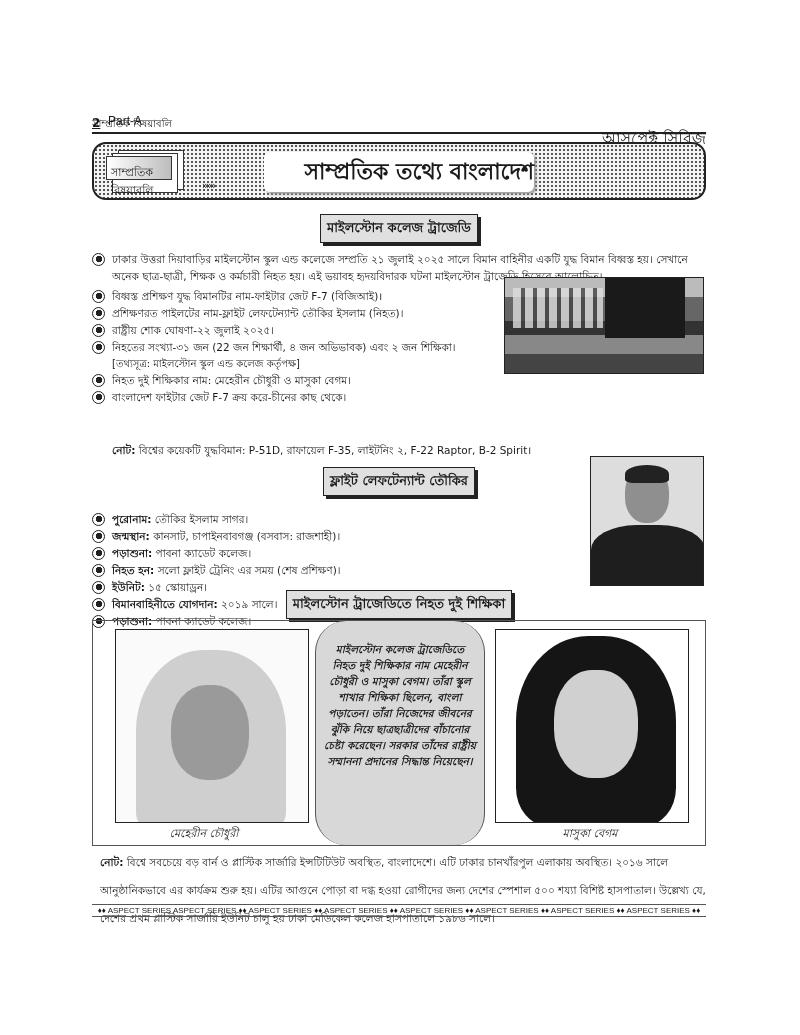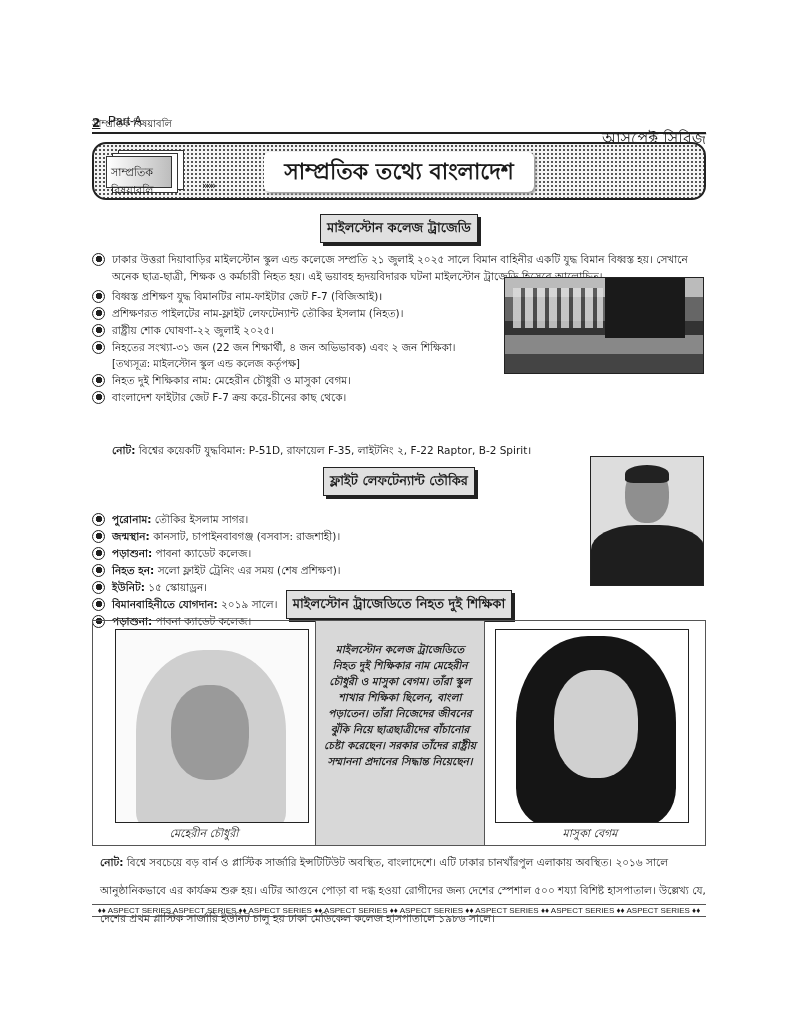--- a/index.html
+++ b/index.html
@@ -17,26 +17,26 @@
 
   
   .banner { position: relative; margin-top: 8px; height: 58px; border: 2px solid #222; border-radius: 14px;
     background-color: #f4f4f4;
     background-image: radial-gradient(#555 0.8px, transparent 0.9px);
     background-size: 4px 4px; }
   .tab-stack { position: absolute; left: 12px; top: 6px; width: 78px; height: 46px; }
   .tab-stack .sheet { position: absolute; border: 1px solid #333; background: #fff; }
   .tab-stack .s3 { left: 12px; top: 0; width: 66px; height: 40px; }
   .tab-stack .s2 { left: 6px; top: 3px; width: 66px; height: 40px; }
-  .tab-stack .s1 { left: 0; top: 6px; width: 66px; height: 32px; background: linear-gradient(90deg,#fff,#bdbdbd); }
+  .tab-stack .s1 { left: 0; top: 6px; width: 66px; height: 24px; background: linear-gradient(90deg,#fff,#bdbdbd); }
   .tab-stack .lbl { position: absolute; left: 4px; font-size: 11px; line-height: 14px; }
   .tab-stack .l1 { top: 9px; } .tab-stack .l2 { top: 27px; text-align: center; }
   .chev { position: absolute; left: 108px; top: 36px; font-size: 10px; letter-spacing: -2px; }
   .banner-title { position: absolute; left: 170px; top: 8px; width: 270px; height: 40px; background: #fff;
-    border-radius: 6px; box-shadow: 2px 2px 3px #999; text-align: center; font-size: 22px; font-weight: bold; line-height: 40px; }
+    border-radius: 6px; box-shadow: 2px 2px 3px #999; text-align: right; font-size: 22px; font-weight: bold; line-height: 40px; }
 
   
   .sec-head { display: block; margin: 0 auto; width: max-content; padding: 3px 6px; border: 1.5px solid #222;
     background: #e0e0e0; box-shadow: 3px 3px 0 #222; font-size: 13px; font-weight: bold; }
 
   ul.bullets { list-style: none; }
   ul.bullets li { position: relative; padding-left: 20px; font-size: 10.5px; line-height: 17px; }
   .globe { position: absolute; left: 0; top: 2px; width: 13px; height: 13px; border: 1.3px solid #222; border-radius: 50%;
     background: radial-gradient(circle at 55% 45%, #222 0 3px, transparent 3.5px); }
   .indent { padding-left: 20px; font-size: 10px; line-height: 16px; }
@@ -53,21 +53,21 @@
   .crash .smoke { position:absolute; left: 100px; top: 0; width: 80px; height: 60px; background: #1a1a1a; }
 
   
   .pilot { left: 498px; top: 344px; width: 114px; height: 130px; background: #ddd; }
   .pilot .head { position:absolute; left: 34px; top: 10px; width: 44px; height: 56px; border-radius: 45%; background: #8f8f8f; }
   .pilot .hair { position:absolute; left: 34px; top: 8px; width: 44px; height: 18px; border-radius: 50% 50% 20% 20%; background: #222; }
   .pilot .body { position:absolute; left: 0; top: 68px; width: 114px; height: 62px; background: #1e1e1e; border-radius: 40% 40% 0 0; }
 
   
   .teachers { position: absolute; left: 0; top: 508px; width: 614px; height: 226px; border: 1.5px solid #555; }
-  .tcol { position: absolute; top: 0; height: 224px; }
+  .tcol { position: absolute; top: 0; height: 224px; border-radius: 31px; }
   .tphoto { position: absolute; border: 1.5px solid #222; overflow: hidden; }
   .tcap { position: absolute; width: 100%; text-align: center; font-size: 11px; font-style: italic; }
   .t1 { left: 0; width: 222px; }
   .t1 .tphoto { left: 22px; top: 8px; width: 194px; height: 194px; background: #fafafa; }
   .t1 .tcap { top: 204px; }
   .t2 { left: 222px; width: 170px; background: #d8d8d8; border-left: 1.5px solid #555; border-right: 1.5px solid #555; }
   .t2 p { padding: 20px 8px 0 8px; text-align: center; font-size: 10.5px; line-height: 16px; font-style: italic; font-weight: bold; }
   .t3 { left: 392px; width: 222px; }
   .t3 .tphoto { left: 10px; top: 8px; width: 194px; height: 194px; background: #fff; }
   .t3 .tcap { top: 204px; left: -6px; }

